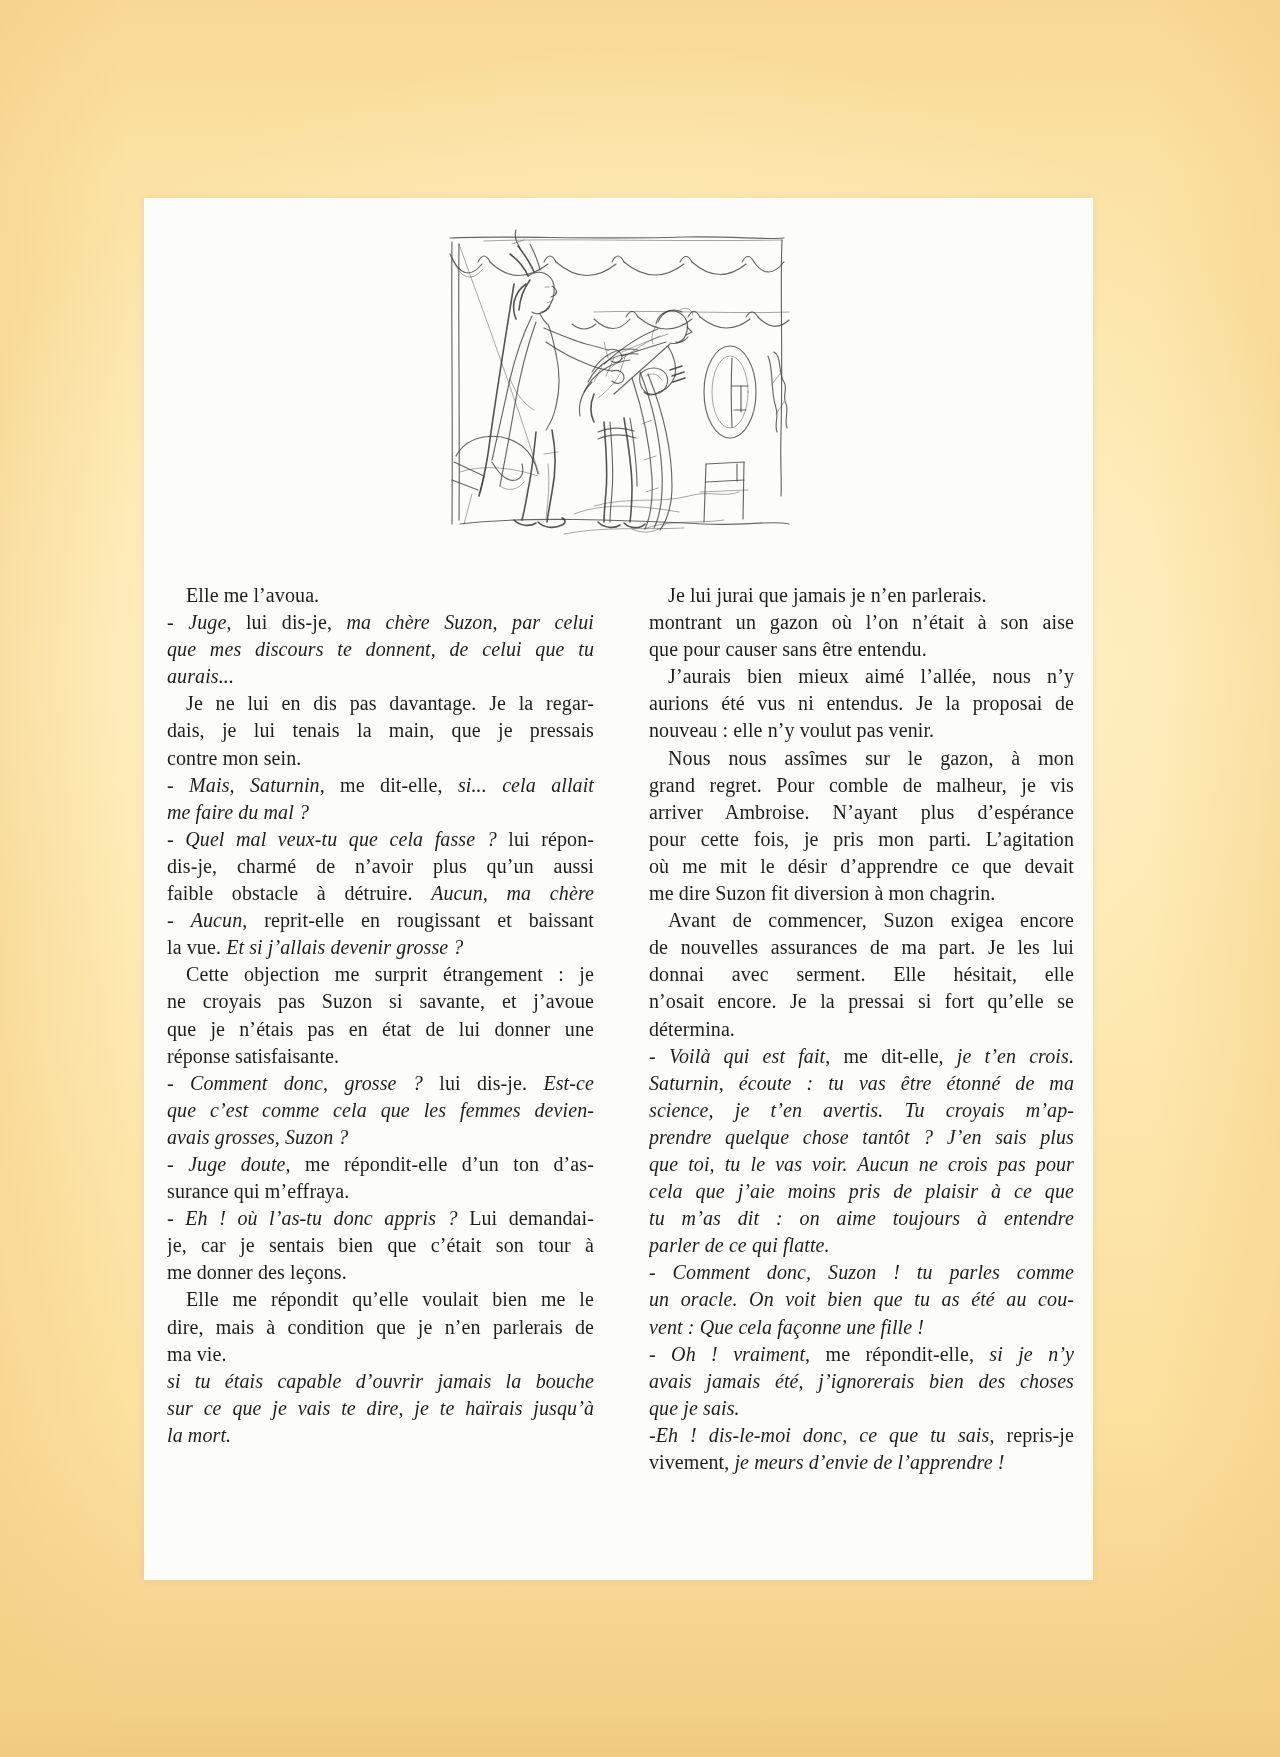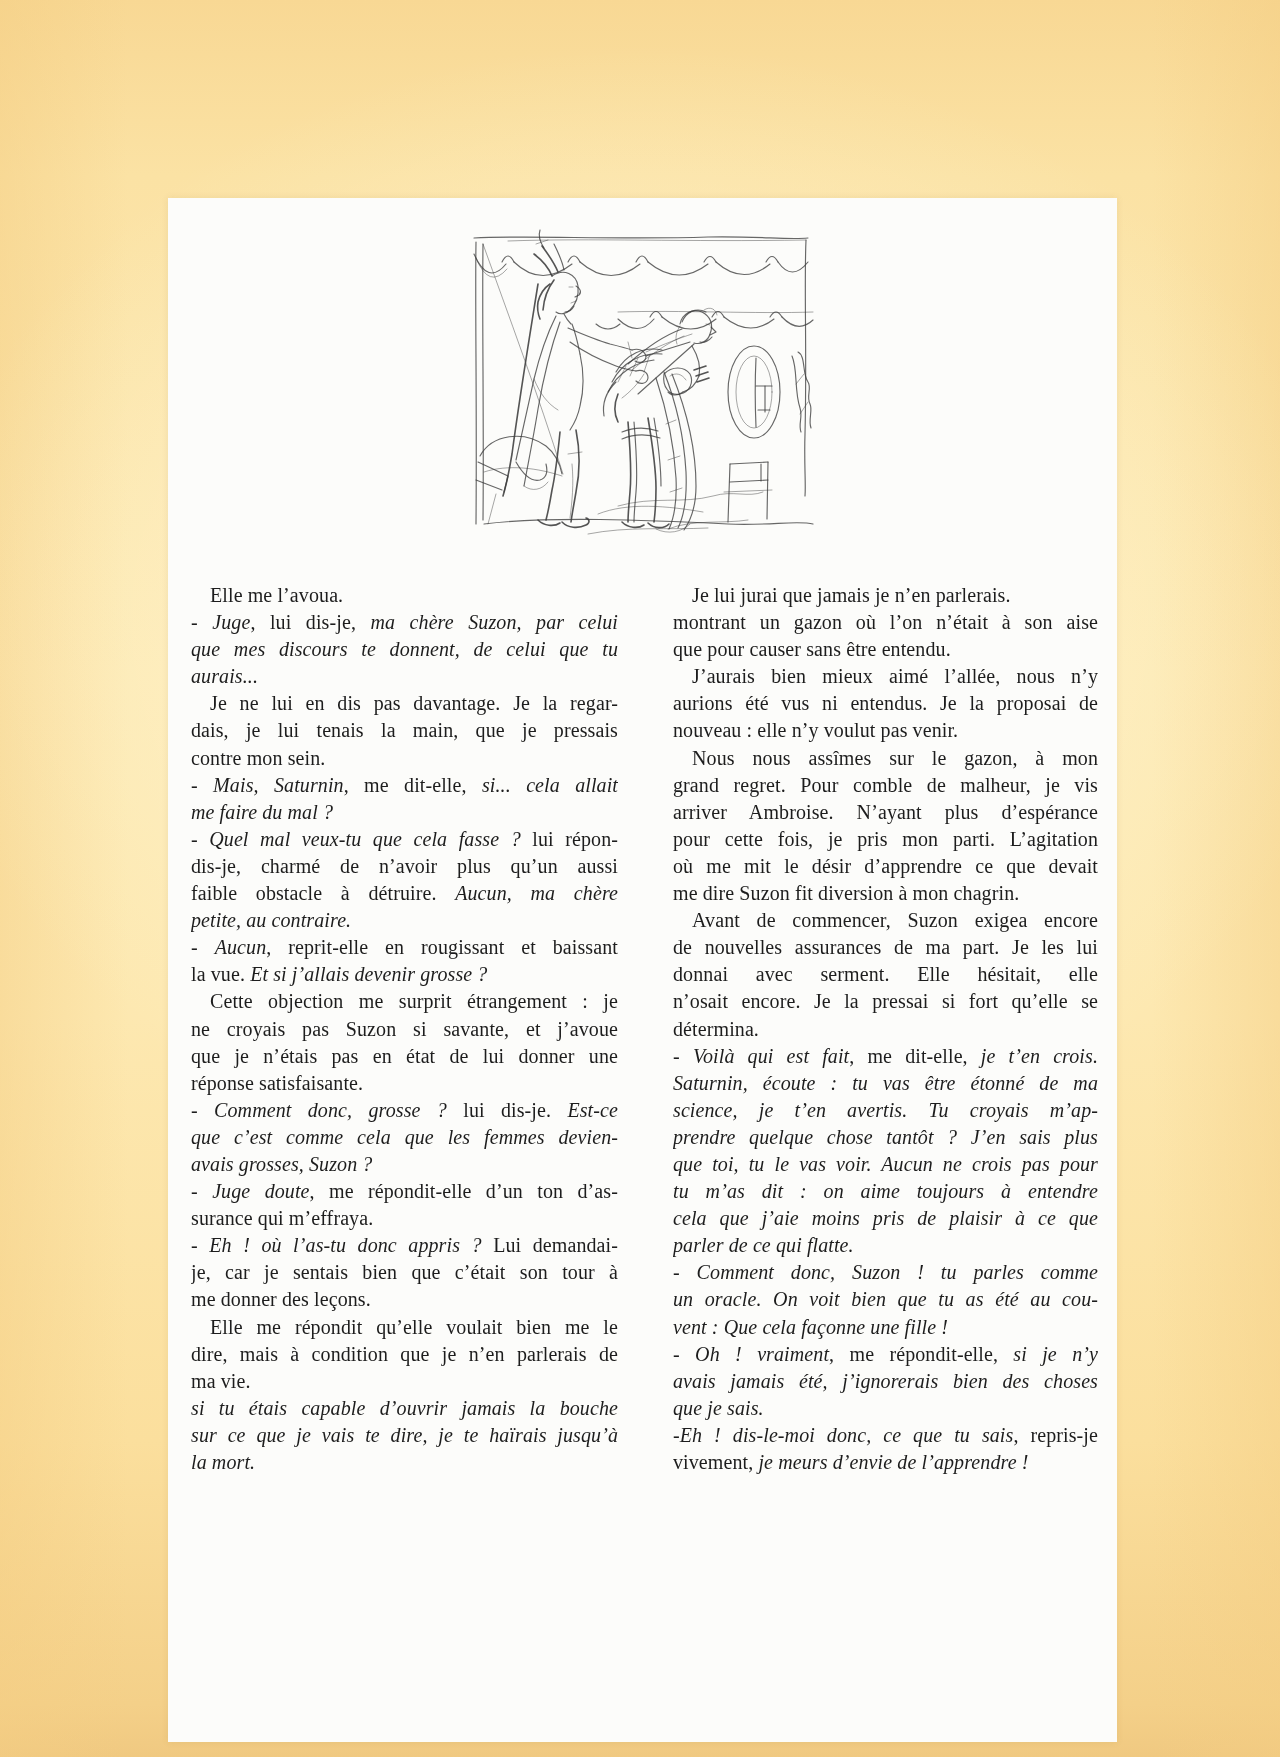--- a/index.html
+++ b/index.html
@@ -5,21 +5,21 @@
   html,body{margin:0;padding:0;}
   body{
     width:1280px;height:1757px;position:relative;overflow:hidden;
     font-family:"Liberation Serif","DejaVu Serif",serif;
     background:
       radial-gradient(ellipse 1000px 800px at 640px 620px, rgba(255,247,216,0.85) 0%, rgba(253,233,176,0.0) 72%),
       linear-gradient(90deg, rgba(244,205,130,0.45) 0%, rgba(255,255,255,0) 10%, rgba(255,255,255,0) 90%, rgba(244,205,130,0.45) 100%),
       linear-gradient(180deg, #f8d894 0%, #fbe2a4 10%, #fde9b2 38%, #fde8b0 58%, #fbdf9d 82%, #f4d089 97%, #f0c981 100%);
   }
   .paper{
-    position:absolute;left:168px;top:198px;width:949px;height:1544px;
+    position:absolute;left:144px;top:198px;width:949px;height:1382px;
     background:#fcfcfa;box-shadow:0 0 7px rgba(120,90,30,0.10);
   }
   .sketch-wrap{position:absolute;left:300px;top:26px;width:346px;height:326px;}
   .col{
     position:absolute;top:384px;width:427px;
     font-size:20px;line-height:27.1px;color:#1d1d1d;
     letter-spacing:0.1px;
   }
   .col-left{left:23px;}
   .col-right{left:505px;width:425px;}
@@ -196,21 +196,20 @@
       <div class="line"><i>que mes discours te donnent, de celui que tu</i></div>
       <div class="line last"><i>aurais...</i></div>
       <div class="line indent"><span>Je ne lui en dis pas davantage. Je la regar-</span></div>
       <div class="line"><span>dais, je lui tenais la main, que je pressais</span></div>
       <div class="line last"><span>contre mon sein.</span></div>
       <div class="line"><span>- </span><i>Mais, Saturnin</i><span>, me dit-elle, </span><i>si... cela allait</i></div>
       <div class="line last"><i>me faire du mal ?</i></div>
       <div class="line"><span>- </span><i>Quel mal veux-tu que cela fasse ? </i><span>lui répon-</span></div>
       <div class="line"><span>dis-je, charmé de n’avoir plus qu’un aussi</span></div>
       <div class="line"><span>faible obstacle à détruire. </span><i>Aucun, ma chère</i></div>
-      <div class="line last"><i>petite, au contraire.</i></div>
       <div class="line"><span>- </span><i>Aucun</i><span>, reprit-elle en rougissant et baissant</span></div>
       <div class="line last"><span>la vue. </span><i>Et si j’allais devenir grosse ?</i></div>
       <div class="line indent"><span>Cette objection me surprit étrangement : je</span></div>
       <div class="line"><span>ne croyais pas Suzon si savante, et j’avoue</span></div>
       <div class="line"><span>que je n’étais pas en état de lui donner une</span></div>
       <div class="line last"><span>réponse satisfaisante.</span></div>
       <div class="line"><span>- </span><i>Comment donc, grosse ? </i><span>lui dis-je. </span><i>Est-ce</i></div>
       <div class="line"><i>que c’est comme cela que les femmes devien-</i></div>
       <div class="line last"><i>avais grosses, Suzon ?</i></div>
       <div class="line"><span>- </span><i>Juge doute</i><span>, me répondit-elle d’un ton d’as-</span></div>
@@ -241,22 +240,22 @@
       <div class="line indent"><span>Avant de commencer, Suzon exigea encore</span></div>
       <div class="line"><span>de nouvelles assurances de ma part. Je les lui</span></div>
       <div class="line"><span>donnai avec serment. Elle hésitait, elle</span></div>
       <div class="line"><span>n’osait encore. Je la pressai si fort qu’elle se</span></div>
       <div class="line last"><span>détermina.</span></div>
       <div class="line"><span>- </span><i>Voilà qui est fait</i><span>, me dit-elle, </span><i>je t’en crois.</i></div>
       <div class="line"><i>Saturnin, écoute : tu vas être étonné de ma</i></div>
       <div class="line"><i>science, je t’en avertis. Tu croyais m’ap-</i></div>
       <div class="line"><i>prendre quelque chose tantôt ? J’en sais plus</i></div>
       <div class="line"><i>que toi, tu le vas voir. Aucun ne crois pas pour</i></div>
+      <div class="line"><i>cela que j’aie moins pris de plaisir à ce que</i></div>
       <div class="line"><i>tu m’as dit : on aime toujours à entendre</i></div>
-      <div class="line"><i>cela que j’aie moins pris de plaisir à ce que</i></div>
       <div class="line last"><i>parler de ce qui flatte.</i></div>
       <div class="line"><span>- </span><i>Comment donc, Suzon ! tu parles comme</i></div>
       <div class="line"><i>un oracle. On voit bien que tu as été au cou-</i></div>
       <div class="line last"><i>vent : Que cela façonne une fille !</i></div>
       <div class="line"><span>- </span><i>Oh ! vraiment</i><span>, me répondit-elle, </span><i>si je n’y</i></div>
       <div class="line"><i>avais jamais été, j’ignorerais bien des choses</i></div>
       <div class="line last"><i>que je sais.</i></div>
       <div class="line"><i>-Eh ! dis-le-moi donc, ce que tu sais</i><span>, repris-je</span></div>
       <div class="line last"><span>vivement, </span><i>je meurs d’envie de l’apprendre !</i></div>
     </div>

